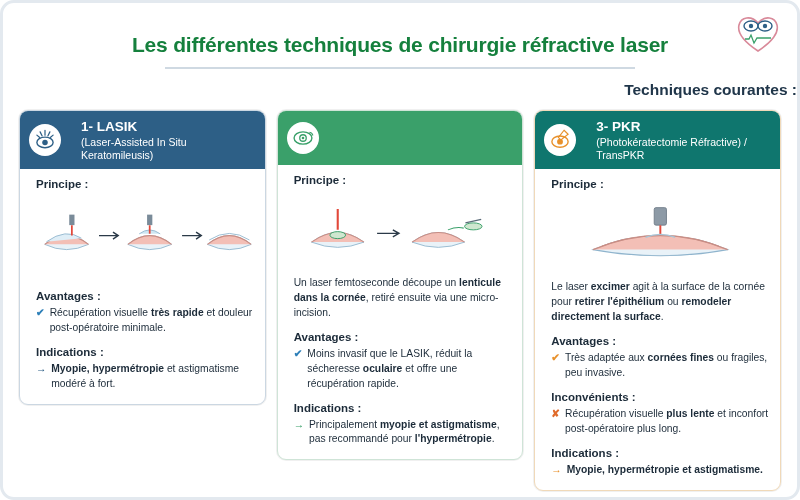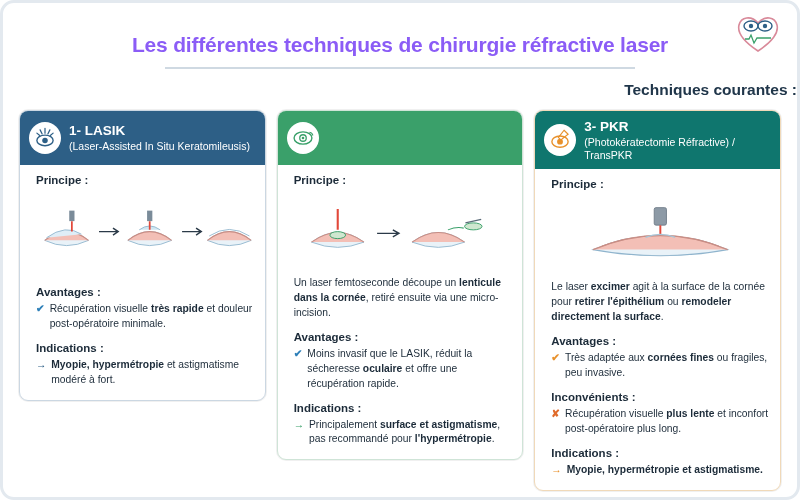--- a/index.html
+++ b/index.html
@@ -27,21 +27,21 @@
     position: absolute;
     top: 6px;
     right: 12px;
     width: 54px;
     height: 46px;
   }
   .title {
     text-align: center;
     font-size: 21px;
     font-weight: bold;
-    color: #8b5cf6;
+    color: #15803d;
     margin: 30px 40px 0 40px;
     letter-spacing: -0.2px;
   }
   .title-rule {
     width: 470px;
     height: 2px;
     background: #cfd9e2;
     margin: 10px auto 0 auto;
   }
   .subtitle {
@@ -64,21 +64,21 @@
     overflow: hidden;
     box-shadow: 0 0 0 1px rgba(0,0,0,0.06);
   }
   .card.lasik { border: 1px solid #cbd7e2; }
   .card.smile { border: 1px solid #cfe4d7; }
   .card.pkr   { border: 1px solid #f0d9b9; }
 
   .card-head {
     display: flex;
     align-items: center;
-    gap: 8px;
+    gap: 20px;
     padding: 8px 9px;
     min-height: 54px;
     box-sizing: border-box;
   }
   .lasik .card-head { background: #2d5f86; }
   .smile .card-head { background: #3aa06a; }
   .pkr   .card-head { background: #0f766e; }
 
   .head-icon {
     width: 32px;
@@ -267,21 +267,21 @@
 
         <div class="section-label spaced">Avantages :</div>
         <div class="item">
           <span class="mark check">✔</span>
           <span>Moins invasif que le LASIK, réduit la sécheresse <b>oculaire</b> et offre une récupération rapide.</span>
         </div>
 
         <div class="section-label spaced">Indications :</div>
         <div class="item">
           <span class="mark arrow-g">→</span>
-          <span>Principalement <b>surface et astigmatisme</b>, pas recommandé pour <b>l'hypermétropie</b>.</span>
+          <span>Principalement <b>myopie et astigmatisme</b>, pas recommandé pour <b>l'hypermétropie</b>.</span>
         </div>
       </div>
     </div>
 
     <div class="card pkr">
       <div class="card-head">
         <div class="head-icon">
           <svg viewBox="0 0 32 32" width="26" height="26">
             <ellipse cx="16" cy="18" rx="10" ry="7" fill="none" stroke="#e8912c" stroke-width="1.7"></ellipse>
             <circle cx="16" cy="18" r="3.6" fill="#e8912c"></circle>

